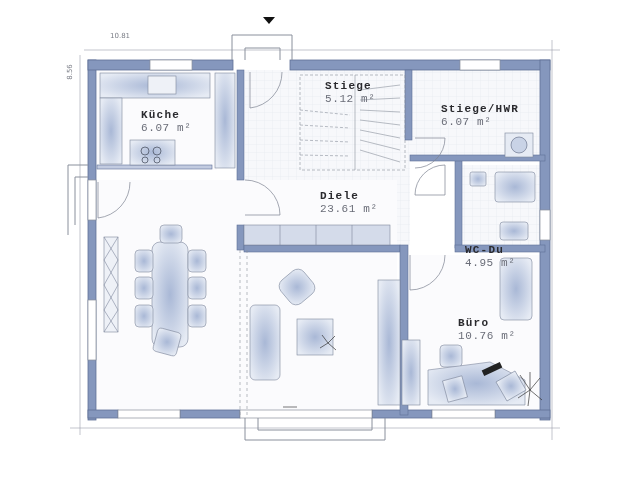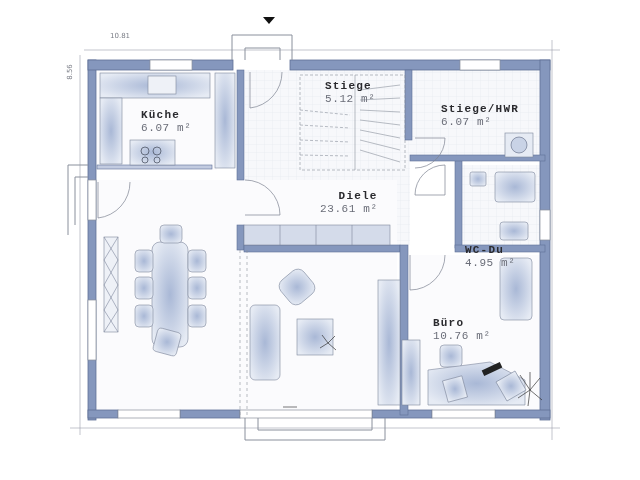--- a/index.html
+++ b/index.html
@@ -195,26 +195,26 @@
   <span class="room-area">6.07 m²</span>
 </div>
 <div class="room-label" style="left:325px;top:80px;">
   <span class="room-name">Stiege</span>
   <span class="room-area">5.12 m²</span>
 </div>
 <div class="room-label" style="left:441px;top:103px;">
   <span class="room-name">Stiege/HWR</span>
   <span class="room-area">6.07 m²</span>
 </div>
-<div class="room-label" style="left:320px;top:190px;text-align:right;">
+<div class="room-label" style="left:320px;top:190px;">
   <span class="room-name">Diele</span>
   <span class="room-area">23.61 m²</span>
 </div>
 <div class="room-label" style="left:465px;top:200px;margin-top:44px;">
   <span class="room-name">WC-Du</span>
   <span class="room-area">4.95 m²</span>
 </div>
 <div class="room-label" style="left:126px;top:368px;">
 </div>
-<div class="room-label" style="left:433px;top:317px;">
+<div class="room-label" style="left:458px;top:317px;">
   <span class="room-name">Büro</span>
   <span class="room-area">10.76 m²</span>
 </div>
 
 </body></html>

